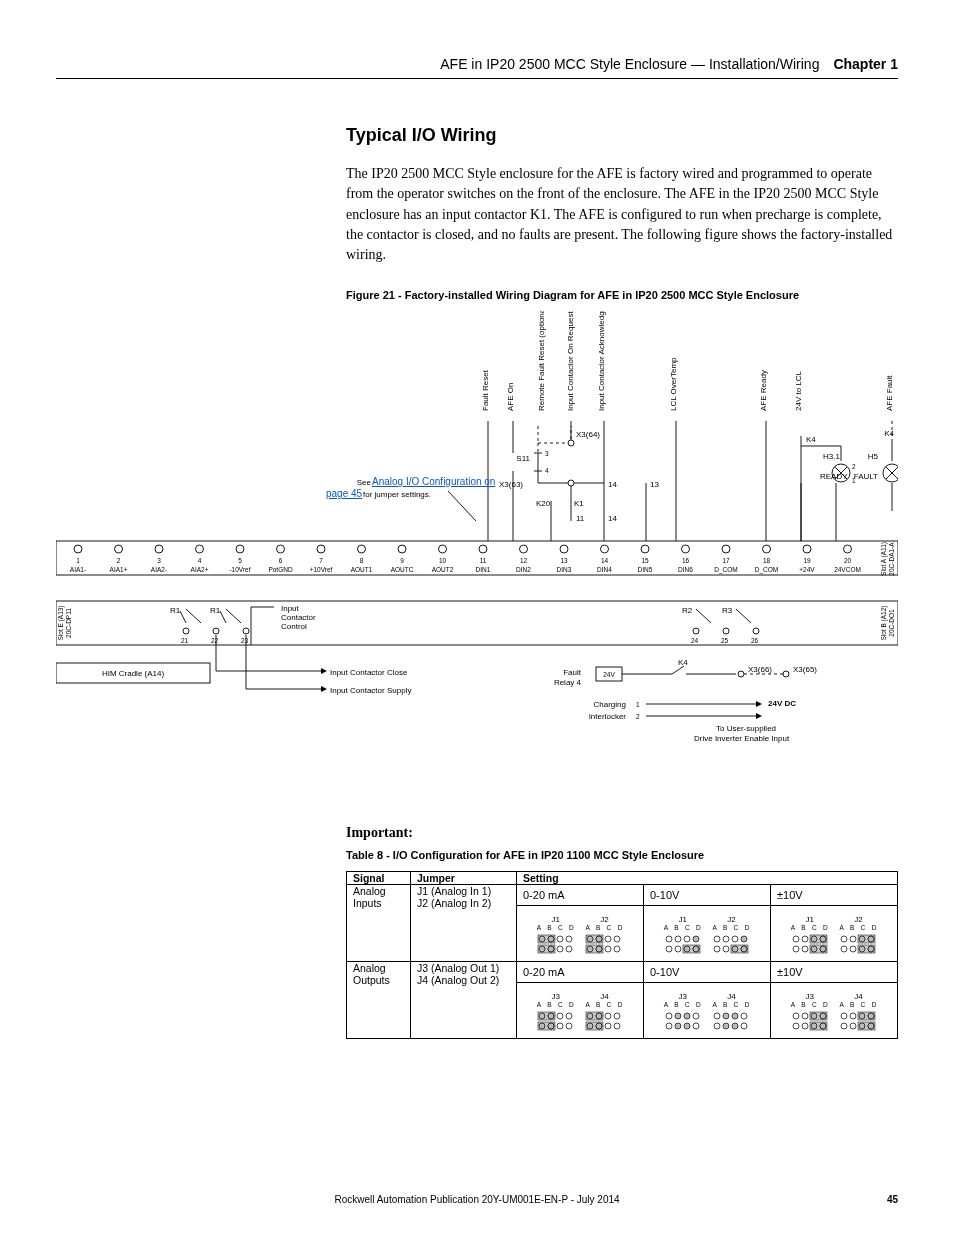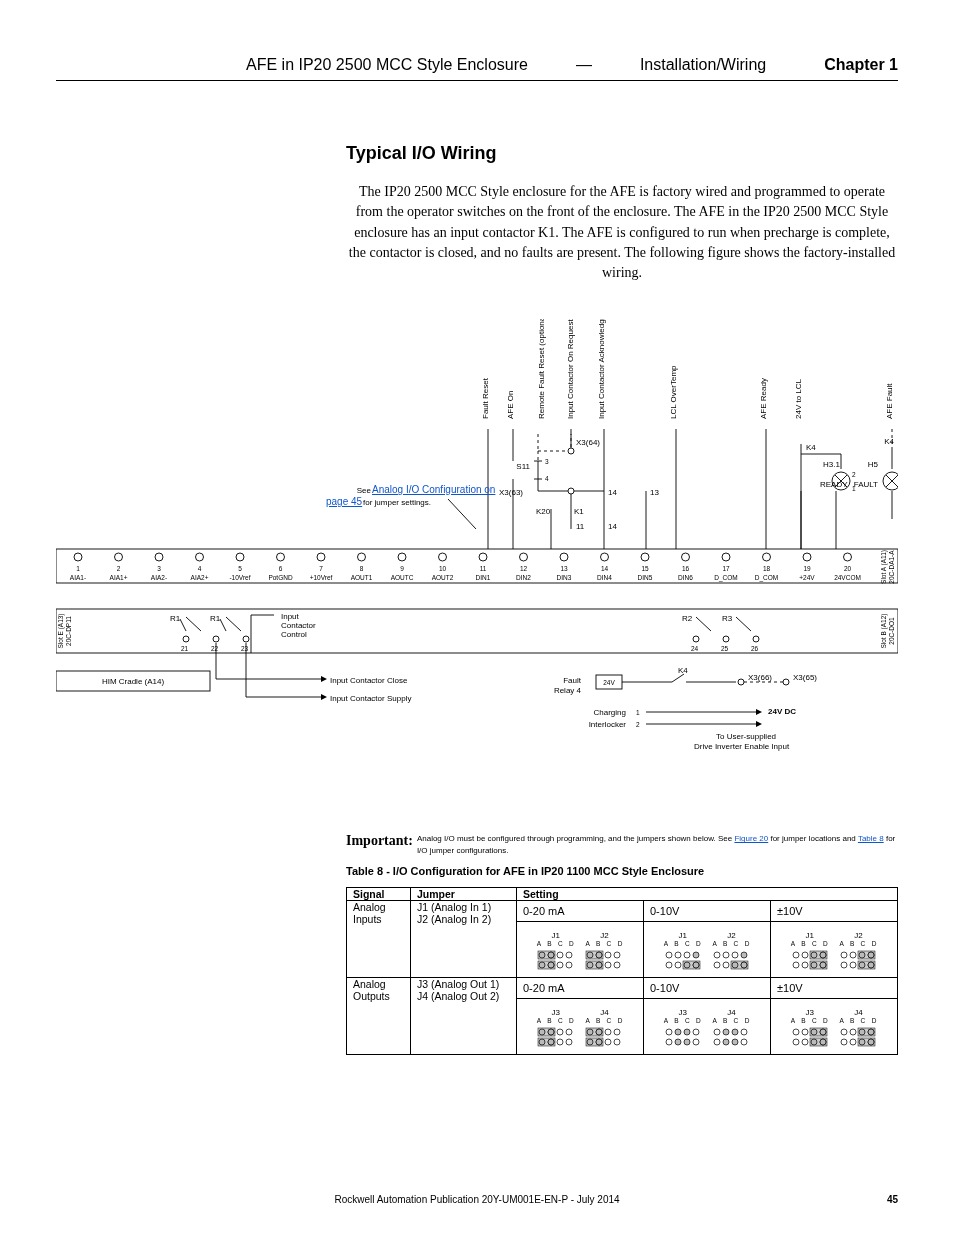--- a/index.html
+++ b/index.html
@@ -10,42 +10,40 @@
     background: #fff;
     color: #000;
     position: relative;
     padding: 56px 56px 30px 56px;
   }
   .header-row {
     display: flex;
     justify-content: flex-end;
     align-items: baseline;
     font-family: "Helvetica Neue", Arial, sans-serif;
-    font-size: 16px;
+    font-size: 14px;
     border-bottom: 1.2px solid #000;
     padding-bottom: 6px;
-    margin-bottom: 62px;
-    gap: 44px;
+    margin-bottom: 46px;
   }
   .header-row .sep { margin: 0 4px; }
   .header-row .chapter { font-weight: bold; margin-left: 14px; }
   .content { margin-left: 290px; }
   h2.section {
     font-family: "Helvetica Neue", Arial, sans-serif;
     font-weight: bold;
     font-size: 18px;
     margin-bottom: 18px;
     margin-top: 28px;
   }
   p.body {
     font-family: Georgia, serif;
     font-size: 14px;
     line-height: 1.45;
-    margin-bottom: 36px;
-    text-align: center;
+    margin-bottom: 24px;
   }
   .figcap, .tabcap {
     font-family: "Helvetica Neue", Arial, sans-serif;
     font-weight: bold;
     font-size: 11px;
     margin-bottom: 10px;
   }
   .figure-wrap { margin-left: -290px; margin-bottom: 34px; }
   .figure-box {
     width: 100%;
@@ -108,20 +106,21 @@
   <span>Installation/Wiring</span>
   <span class="chapter">Chapter 1</span>
 </div>
 
 <div class="content">
 
   <h2 class="section">Typical I/O Wiring</h2>
 
   <p class="body">The IP20 2500 MCC Style enclosure for the AFE is factory wired and programmed to operate from the operator switches on the front of the enclosure. The AFE in the IP20 2500 MCC Style enclosure has an input contactor K1. The AFE is configured to run when precharge is complete, the contactor is closed, and no faults are present. The following figure shows the factory-installed wiring.</p>
 
+  <div class="figcap">Figure 21 - Factory-installed Wiring Diagram for AFE in IP20 2500 MCC Style Enclosure</div>
 
   <div class="figure-wrap">
     <div class="figure-box">
 
       <svg width="842" height="480" viewBox="0 0 842 480">
         <style>
           .st{stroke:#000;stroke-width:0.9;fill:none}
           .stD{stroke:#000;stroke-width:0.9;stroke-dasharray:3 3;fill:none}
           .txt{font-family:Arial;font-size:8px}
           .txtB{font-family:Arial;font-size:8px;font-weight:bold}
@@ -360,23 +359,20 @@
         </a>
         <text x="307" y="186" class="txt"> for jumper settings.</text>
         <line x1="392" y1="180" x2="420" y2="210" class="st"></line>
       </svg>
     </div>
   </div>
 
 
   <div class="important">
     <span class="lbl">Important:</span>
-    <span class="txt">
-      <span>Analog I/O must be configured through programming, and the jumpers shown below. See </span><a class="link">Figure 20</a><span> for jumper locations and </span><a class="link">Table 8</a><span> for I/O jumper configurations.</span>
-    </span>
   </div>
 
   <div class="tabcap">Table 8 - I/O Configuration for AFE in IP20 1100 MCC Style Enclosure</div>
 
   <table class="cfg">
     <tbody>
         <tr>
       <th style="width:64px">Signal</th>
       <th style="width:106px">Jumper</th>
       <th colspan="3">Setting</th>

